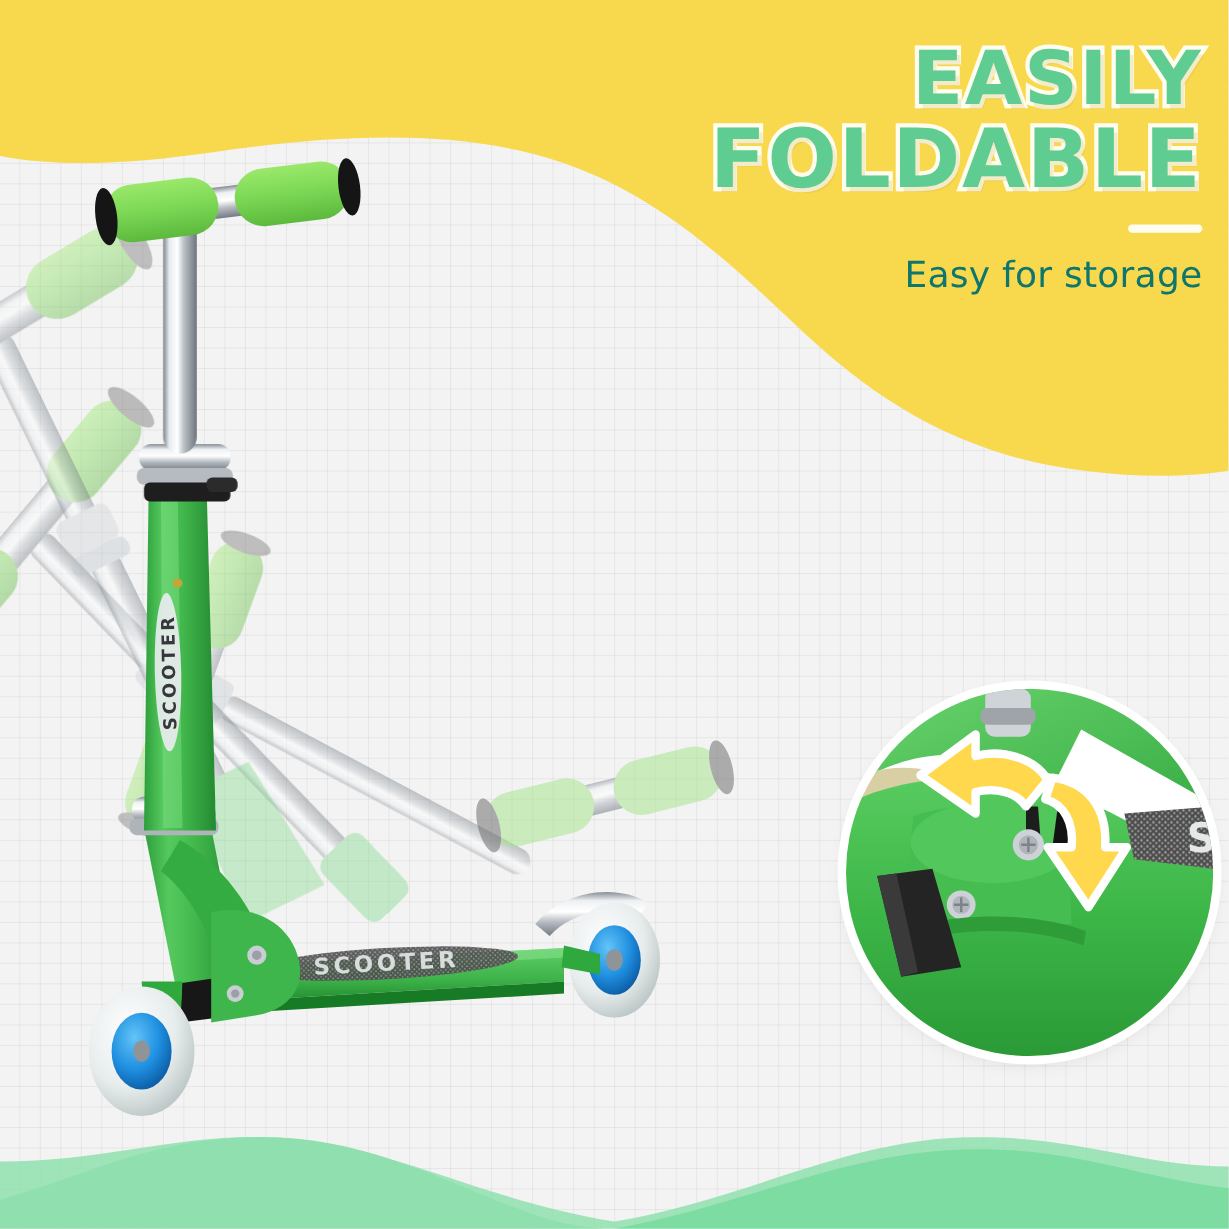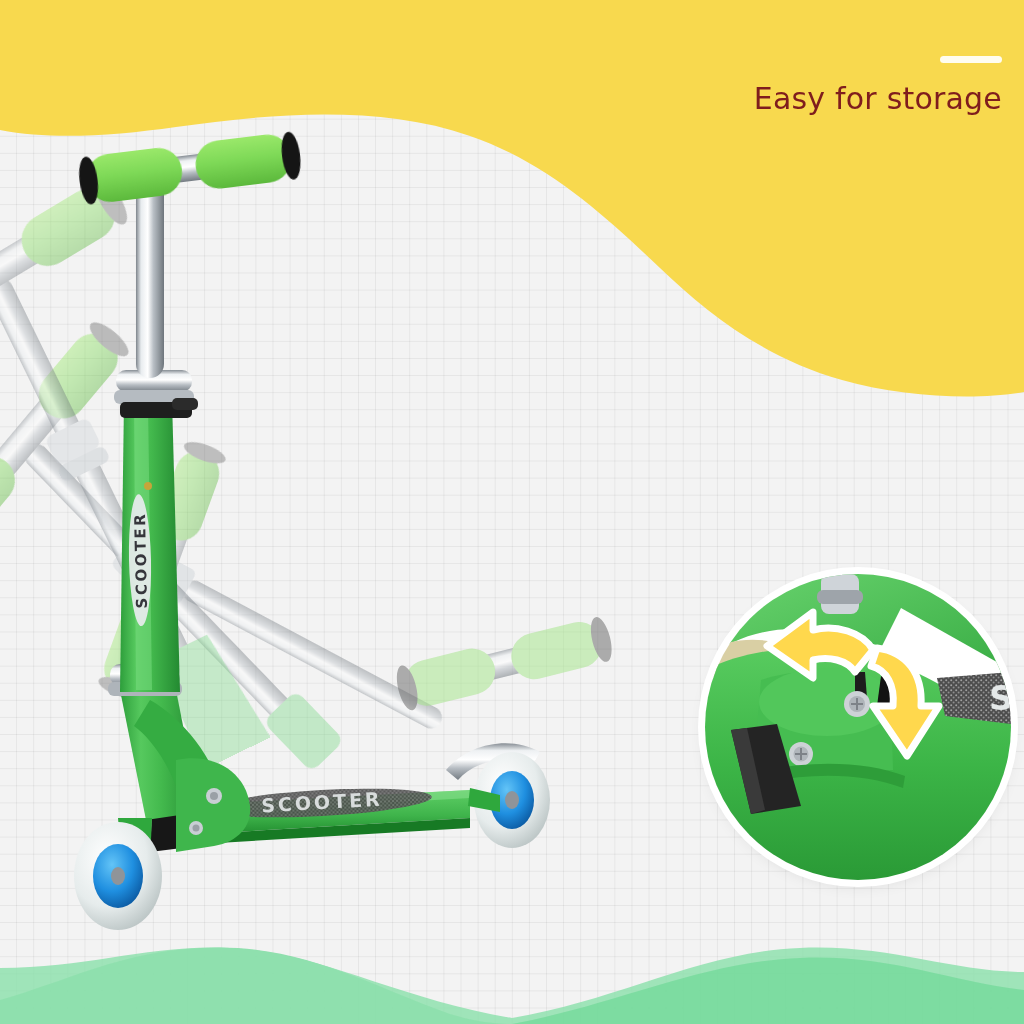--- a/index.html
+++ b/index.html
@@ -39,21 +39,21 @@
     paint-order:stroke fill;
     text-shadow:3px 4px 0 rgba(190,160,40,.18);
   }
   .headline .l2{display:block;font-size:68px;margin-top:4px;}
   .divider{
     display:block;margin:20px 0 16px auto;
     width:62px;height:7px;border-radius:4px;background:#fffdf0;
   }
   .subcopy{
     font-family:"DejaVu Sans", sans-serif;
-    font-size:30px;line-height:1.30;color:#7f1d1d;
+    font-size:30px;line-height:1.30;color:#0f766e;
     margin:0;letter-spacing:.2px;
   }
 
   
   .art{position:absolute;left:0;top:0;width:700px;height:1024px;}
   .art svg{display:block;width:700px;height:1024px;}
 
   
   .inset{
     position:absolute;left:705px;top:574px;width:306px;height:306px;
@@ -257,20 +257,24 @@
           <rect x="410" y="650" width="92" height="46" rx="23" fill="#a8e58f"></rect>
           <ellipse cx="412" cy="673" rx="9" ry="23" fill="#6f6f6f"></ellipse>
           <rect x="520" y="650" width="92" height="46" rx="23" fill="#a8e58f"></rect>
           <ellipse cx="612" cy="673" rx="9" ry="23" fill="#6f6f6f"></ellipse>
         </g>
       </g>
     </svg>
   </div>
 
   <div class="copy">
+    <h1 class="headline">
+      <span>EASILY</span>
+      <span class="l2">FOLDABLE</span>
+    </h1>
     <span class="divider"></span>
     <p class="subcopy">
       <span>Easy for storage</span><br>
     </p>
   </div>
 
   <div class="inset">
     <svg viewBox="0 0 306 306" xmlns="http://www.w3.org/2000/svg">
       <defs>
         <linearGradient id="iGreen" x1="0" y1="0" x2="0" y2="1">

